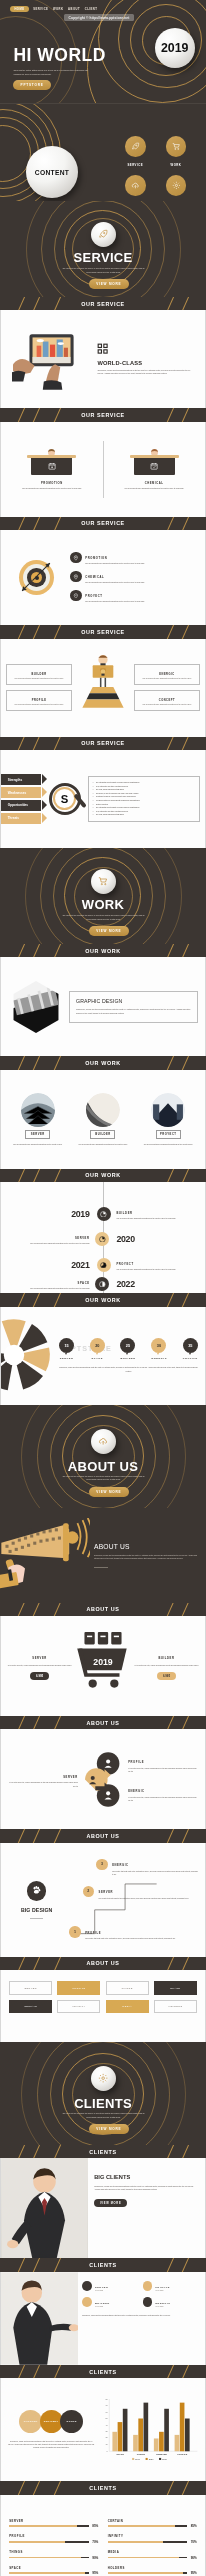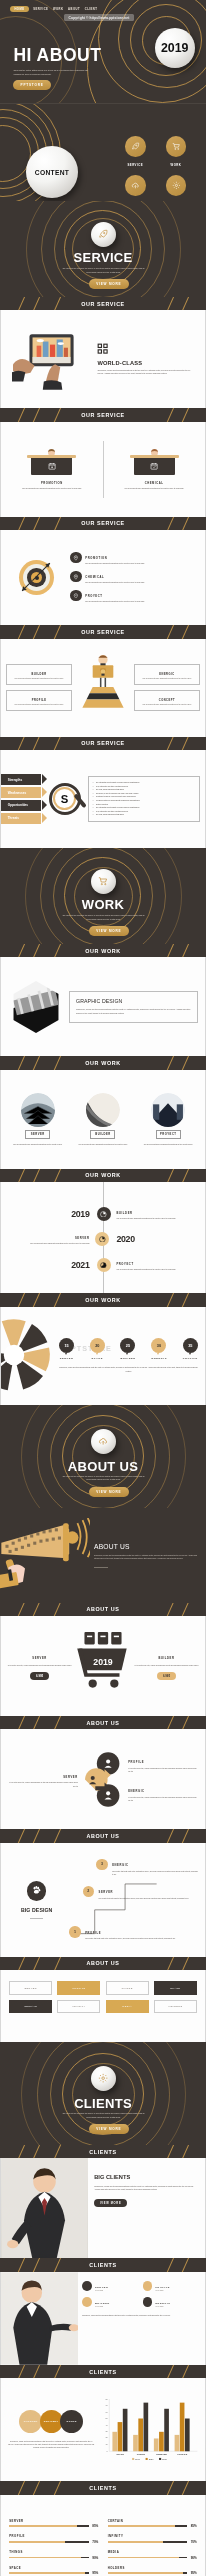--- a/index.html
+++ b/index.html
@@ -108,21 +108,21 @@
       <span class="pill">HOME</span>
       <span>SERVICE</span>
       <span>WORK</span>
       <span>ABOUT</span>
       <span>CLIENT</span>
     </nav>
 
     <div class="copyright">Copyright © https//www.pptstore.net</div>
 
     <div class="ball ball-2019">2019</div>
-    <h1 class="hero-title">HI ABOUT</h1>
+    <h1 class="hero-title">HI WORLD</h1>
     <p class="hero-sub">China and the United States should look at new ways of revitalizing their relationship with emphasis on areas of economic commonality</p>
     <div class="btn-gold hero-btn">PPTSTORE</div>
   </section>
 
   <section class="slide dark" style="height:98px;border-top:0.5px solid #4a443f">
     <div class="rings">
       <i style="left:-57px;top:-10.3px;width:118px;height:118px"></i>
       <i style="left:-49px;top:-2.6px;width:103px;height:103px"></i>
       <i style="left:-41px;top:5.2px;width:88px;height:88px"></i>
       <i style="left:-33px;top:13px;width:72px;height:72px"></i>
@@ -588,20 +588,31 @@
     <div style="position:absolute;top:76px;left:0;right:0;display:flex;align-items:center">
       <div style="flex:1;text-align:right;padding-right:7.2px"><span class="yr">2021</span></div>
       <div class="tl-node" style="background:#e9c58a;flex:none">
           <svg width="6.7" height="6.7" viewBox="0 0 24 24">
             <circle cx="12" cy="12" r="10" fill="none" stroke="#111" stroke-width="2"></circle>
             <path d="M12 12 L12 3 A9 9 0 1 1 4 14z" fill="#111"></path>
           </svg>
         </div>
       <div style="flex:1;padding-left:5.7px"><b class="kicker">PROYECT</b>
         <p class="body" style="font-size:1.6px;margin-top:1px">The developments have significant implications for the country's drive to broad-base</p></div>
+    </div>
+    <div style="position:absolute;top:95px;left:0;right:0;display:flex;align-items:center">
+      <div style="flex:1;text-align:right;padding-right:5.7px"><b class="kicker">SPACE</b>
+        <p class="body" style="font-size:1.6px;margin-top:1px">The developments have significant implications for the country's drive to broad-base</p></div>
+      <div class="tl-node" style="background:#3c3632;flex:none">
+          <svg width="6.7" height="6.7" viewBox="0 0 24 24">
+            <circle cx="12" cy="12" r="10" fill="none" stroke="#fff" stroke-width="2"></circle>
+            <path d="M12 3 A9 9 0 0 1 12 21z" fill="#fff"></path>
+          </svg>
+        </div>
+      <div style="flex:1;padding-left:7.2px"><span class="yr">2022</span></div>
     </div>
   </section>
 
   <div class="band">
     <i style="left:20.6px;top:-2.1px"></i>
       <i style="left:36px;top:-2.1px"></i>
       <i style="left:57px;top:-2.1px"></i>
       <i style="right:36px;top:-2.1px"></i>
       <i style="right:20.6px;top:-2.1px"></i>
     <span>OUR WORK</span>

